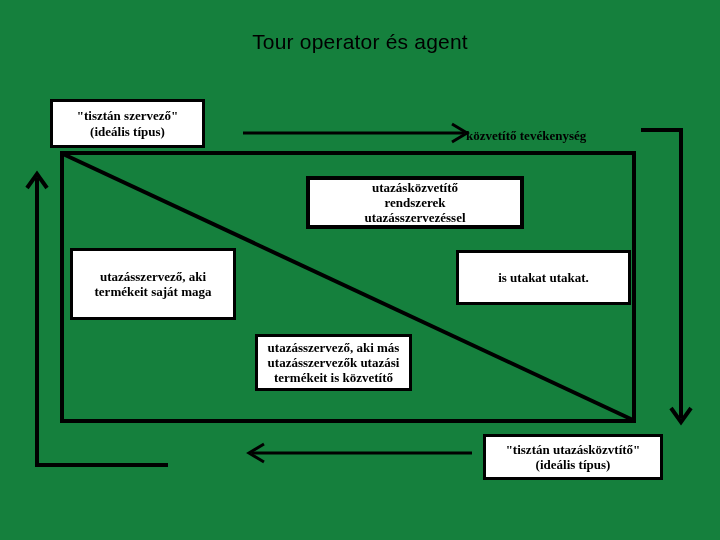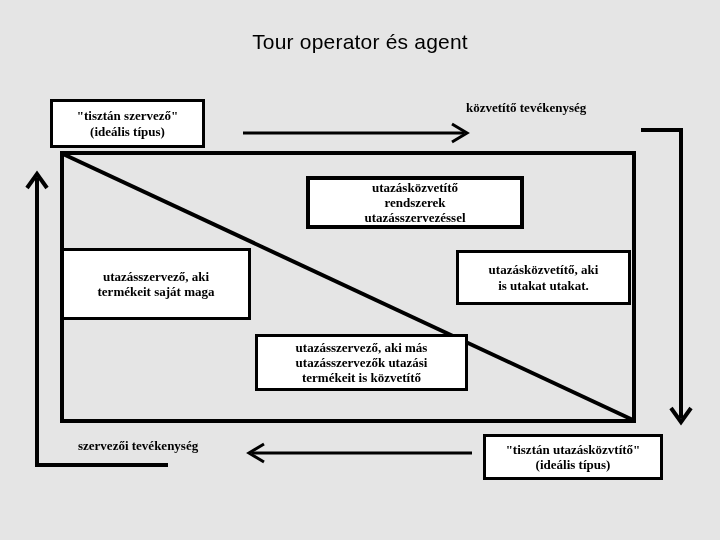--- a/index.html
+++ b/index.html
@@ -7,21 +7,21 @@
     padding: 0;
     background: #ffffff;
   }
   body {
     font-family: "Liberation Serif", serif;
   }
   #slide {
     position: relative;
     width: 720px;
     height: 540px;
-    background: #e5e5e5;
+    background: #15803d;
     overflow: hidden;
   }
   
   .title {
     position: absolute;
     left: 0;
     top: 30px;
     width: 720px;
     text-align: center;
     font-family: "Liberation Sans", sans-serif;
@@ -64,47 +64,47 @@
   
   #box-pure-organizer {
     left: 50px;  top: 99px;  width: 155px; height: 49px;
     border-width: 3px;
   }
   #box-intermediary-systems {
     left: 306px; top: 176px; width: 218px; height: 53px;
     border-width: 4px;
   }
   #box-organizer-sells-own {
-    left: 61px;  top: 248px; width: 190px; height: 72px;
+    left: 70px;  top: 248px; width: 166px; height: 72px;
     border-width: 3px;
     text-align: center;
   }
   #box-agent-organizes {
     left: 456px; top: 250px; width: 175px; height: 55px;
     border-width: 3px;
   }
   #box-organizer-mediates {
-    left: 255px; top: 334px; width: 213px; height: 57px;
+    left: 255px; top: 334px; width: 157px; height: 57px;
     border-width: 3px;
   }
   #box-pure-agent {
     left: 483px; top: 434px; width: 180px; height: 46px;
     border-width: 3px;
   }
   
   .plain-label {
     position: absolute;
     color: #000000;
     font-family: "Liberation Serif", serif;
     font-size: 13px;
     font-weight: 600;
     white-space: nowrap;
   }
   #label-mediating-activity {
-    left: 466px; top: 100px;
+    left: 466px; top: 128px;
   }
   #label-organizing-activity {
     left: 78px;  top: 438px;
   }
 </style>
 </head>
 <body>
 
 <div id="slide">
 
@@ -132,21 +132,20 @@
     </g>
 
     <g>
       <polyline points="168,465 37,465 37,178" fill="none" stroke="#000000" stroke-width="4" stroke-linecap="butt" stroke-linejoin="miter"></polyline>
       <polyline points="27,188 37,174 47,188" fill="none" stroke="#000000" stroke-width="4" stroke-linecap="butt" stroke-linejoin="miter"></polyline>
     </g>
   </svg>
 
   <div class="plain-label" id="label-mediating-activity">közvetítő tevékenység</div>
 
-  <div class="plain-label" id="label-organizing-activity">szervezői tevékenység</div>
 
   <div class="box" id="box-pure-organizer">
     <div class="lines">
       <span class="ln">"tisztán szervező"</span>
       <span class="ln">(ideális típus)</span>
     </div>
   </div>
 
   <div class="box" id="box-intermediary-systems">
     <div class="lines">
@@ -158,21 +157,20 @@
 
   <div class="box" id="box-organizer-sells-own">
     <div class="lines">
       <span class="ln">utazásszervező, aki</span>
       <span class="ln">termékeit saját maga</span>
     </div>
   </div>
 
   <div class="box" id="box-agent-organizes">
     <div class="lines">
-      <span class="ln">utazásközvetítő, aki</span>
       <span class="ln">is utakat utakat.</span>
     </div>
   </div>
 
   <div class="box" id="box-organizer-mediates">
     <div class="lines">
       <span class="ln">utazásszervező, aki más</span>
       <span class="ln">utazásszervezők utazási</span>
       <span class="ln">termékeit is közvetítő</span>
     </div>

